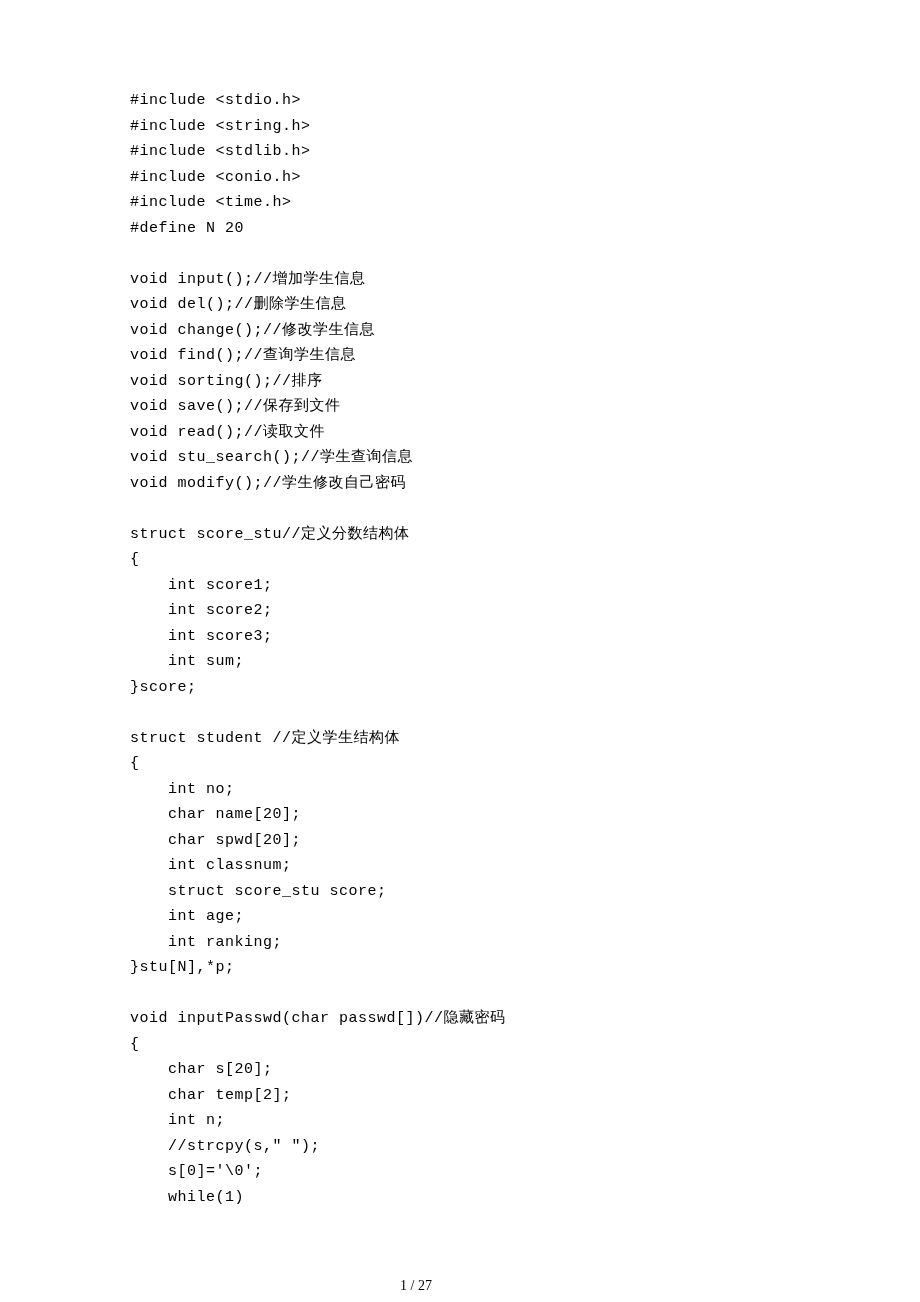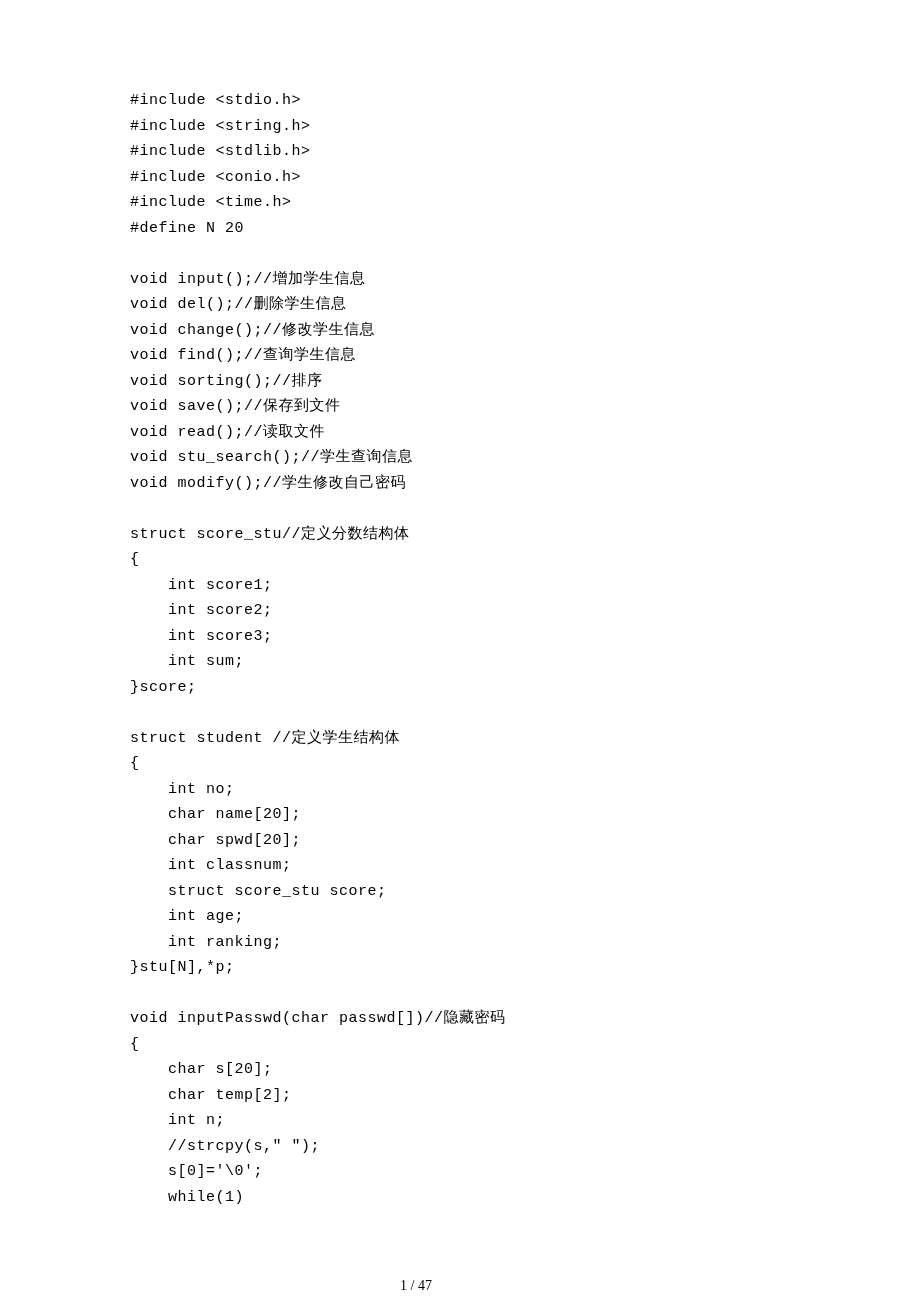--- a/index.html
+++ b/index.html
@@ -74,14 +74,14 @@
 }stu[N],*p;
 
 void inputPasswd(char passwd[])//隐藏密码
 {
     char s[20];
     char temp[2];
     int n;
     //strcpy(s," ");
     s[0]='\0';
     while(1)</div>
-  <div class="page-number">1 / 47</div>
+  <div class="page-number">1 / 27</div>
 </div>
 
 </body></html>

